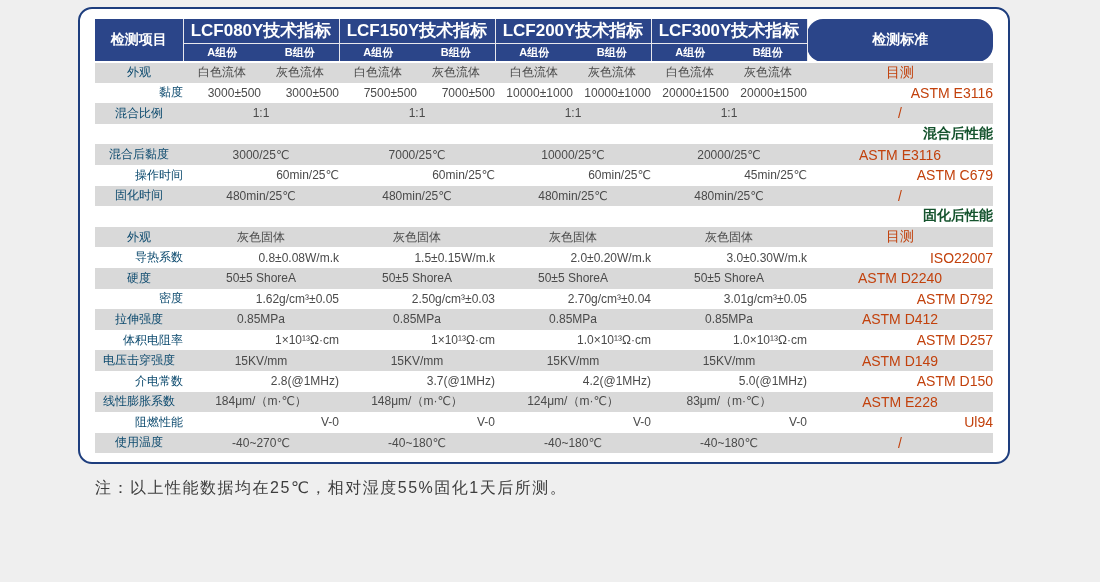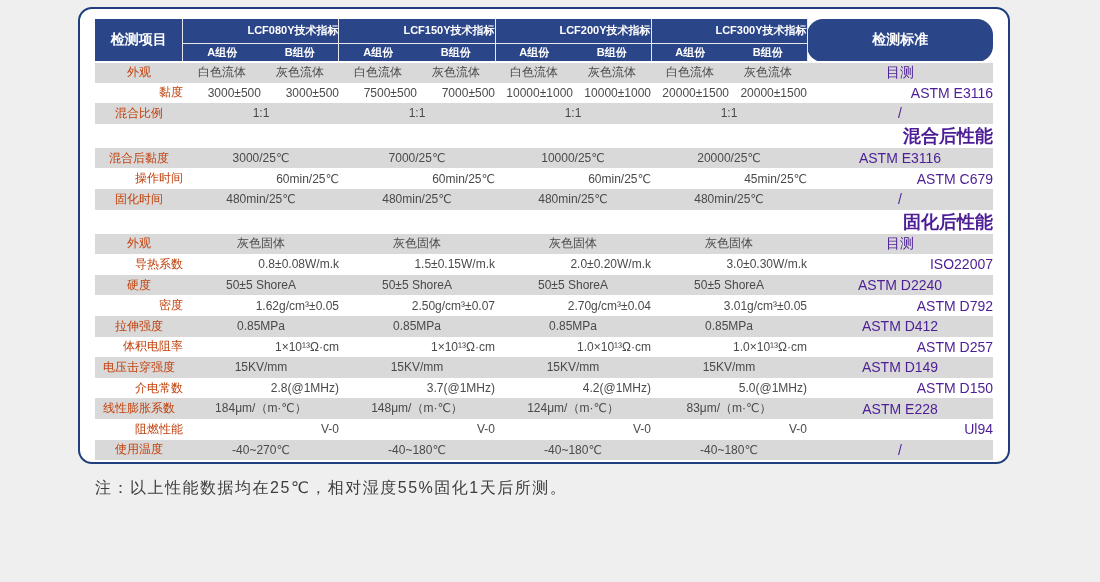--- a/index.html
+++ b/index.html
@@ -30,41 +30,41 @@
 
   thead th {
     background:#2b4589;
     color:#ffffff;
     font-weight:bold;
     text-align:center;
     vertical-align:middle;
   }
   th.h-corner   { font-size:14px; height:43px; }
   th.h-standard { font-size:14px;border-radius:16px; }
-  th.h-group    { font-size:11px; height:24px;
-                  border-bottom:1.5px solid #e8e8ee; border-left:1.5px solid #e8e8ee;text-align:right; }
+  th.h-group    { font-size:17px; height:24px;
+                  border-bottom:1.5px solid #e8e8ee; border-left:1.5px solid #e8e8ee; }
   th.h-sub      { font-size:11px; height:19px; }
   th.h-sub.gstart { border-left:1.5px solid #e8e8ee; }
   th.h-standard { border-left:1.5px solid #e8e8ee; }
 
   tbody td {
     height:20.6px;
     text-align:center;
     vertical-align:middle;
     font-size:12px;
     color:#4a4a4a;
     white-space:nowrap;
     overflow:hidden;
   }
   tr.g  td { background:#d9d9d9; }
   tr.w  td { background:#ffffff;text-align:right; }
   tbody tr:first-child td { border-top:2px solid #ffffff; }
-  td.lbl { color:#c2410c; }
-  td.std { font-size:14px; color:#4c1d95; }
-  td.sec { font-size:18px; font-weight:bold; color:#4c1d95; background:#ffffff;font-family:Liberation Mono, monospace; }
+  td.lbl { color:#0c4a6e; }
+  td.std { font-size:14px; color:#c2410c; }
+  td.sec { font-size:14px; font-weight:bold; color:#14532d; background:#ffffff;font-family:Liberation Mono, monospace; }
 
   .note {
     position:absolute;
     left:95px; top:478px;
     font-size:16px;
     color:#3d3d3d;
     letter-spacing:1.5px;
   }
 </style>
 </head>
@@ -187,21 +187,21 @@
         <td class="lbl">硬度</td>
         <td colspan="2">50±5 ShoreA</td>
         <td colspan="2">50±5 ShoreA</td>
         <td colspan="2">50±5 ShoreA</td>
         <td colspan="2">50±5 ShoreA</td>
         <td class="std">ASTM D2240</td>
       </tr>
       <tr class="w">
         <td class="lbl">密度</td>
         <td colspan="2">1.62g/cm³±0.05</td>
-        <td colspan="2">2.50g/cm³±0.07</td>
+        <td colspan="2">2.50g/cm³±0.03</td>
         <td colspan="2">2.70g/cm³±0.04</td>
         <td colspan="2">3.01g/cm³±0.05</td>
         <td class="std">ASTM D792</td>
       </tr>
       <tr class="g">
         <td class="lbl">拉伸强度</td>
         <td colspan="2">0.85MPa</td>
         <td colspan="2">0.85MPa</td>
         <td colspan="2">0.85MPa</td>
         <td colspan="2">0.85MPa</td>

